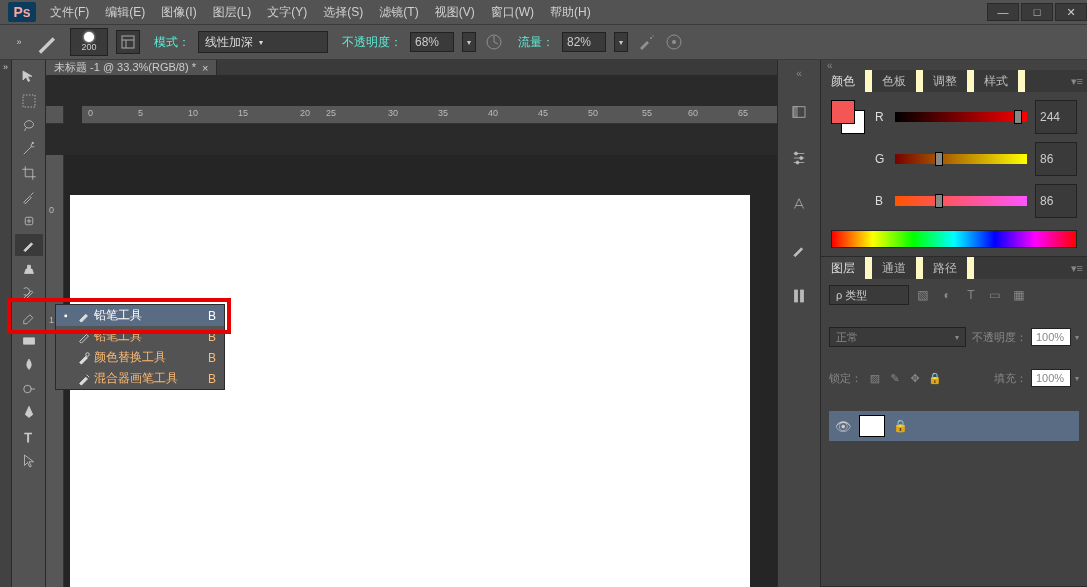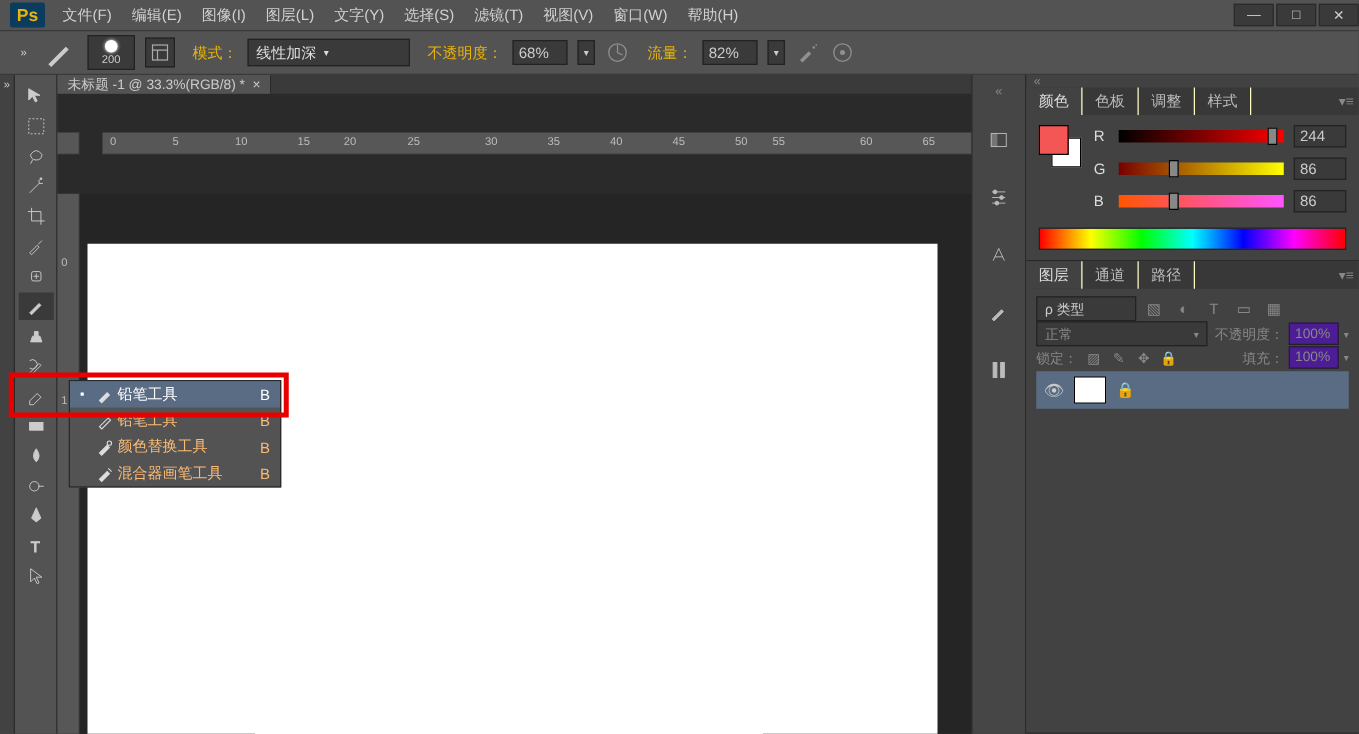--- a/index.html
+++ b/index.html
@@ -1,31 +1,31 @@
 <!DOCTYPE html>
 <html><head>
 <meta charset="utf-8">
 <style>
 * { margin: 0; padding: 0; box-sizing: border-box; font-family: "Microsoft YaHei", Arial, sans-serif; }
 body { width: 1087px; height: 587px; background: #535353; overflow: hidden; color: #ccc; font-size: 12px; position: relative; }
 
 
 .menubar { height: 24px; background: #535353; display: flex; align-items: center; padding-left: 8px; }
-.menubar .logo { width: 28px; height: 20px; background: #0b3c5d; color: #eab308; font-weight: bold; font-size: 14px; display: flex; align-items: center; justify-content: center; border-radius: 2px; margin-right: 6px; }
+.menubar .logo { width: 28px; height: 20px; background: #0b3c5d; color: #fca5a5; font-weight: bold; font-size: 14px; display: flex; align-items: center; justify-content: center; border-radius: 2px; margin-right: 6px; }
 .menubar .menu-item { padding: 0 8px; height: 100%; display: flex; align-items: center; cursor: default; color: #d0d0d0; }
 .menubar .win-controls { margin-left: auto; display: flex; gap: 0; }
 .menubar .win-btn { width: 32px; height: 18px; background: #3a3a3a; color: #ccc; display: flex; align-items: center; justify-content: center; font-size: 11px; margin-left: 2px; border: 1px solid #2a2a2a; }
 
 
 .optionsbar { height: 36px; background: #535353; border-top: 1px solid #3a3a3a; border-bottom: 1px solid #3a3a3a; display: flex; align-items: center; padding-left: 12px; gap: 8px; }
 .optionsbar .icon-slot { width: 28px; height: 24px; display: flex; align-items: center; justify-content: center; }
 .optionsbar .brush-preset { width: 38px; height: 28px; background: #3a3a3a; border: 1px solid #222; display: flex; flex-direction: column; align-items: center; justify-content: center; font-size: 9px; color: #ccc; position: relative; }
 .optionsbar .brush-preset .dot { width: 10px; height: 10px; background: #fff; border-radius: 50%; box-shadow: 0 0 3px #fff; }
 .optionsbar .small-btn { width: 24px; height: 24px; background: #3a3a3a; border: 1px solid #222; display: flex; align-items: center; justify-content: center; }
-.optionsbar .opt-label { color: #eab308; margin-left: 6px; }
+.optionsbar .opt-label { color: #5eead4; margin-left: 6px; }
 .optionsbar .dropdown { height: 22px; background: #3a3a3a; border: 1px solid #222; display: flex; align-items: center; padding: 0 6px; color: #ddd; }
 .optionsbar .dropdown .arrow { margin-left: 6px; font-size: 8px; }
 .optionsbar .pct-box { width: 44px; height: 20px; background: #3a3a3a; border: 1px solid #222; display: flex; align-items: center; padding: 0 4px; }
 .optionsbar .mini-arrow { width: 14px; height: 20px; background: #3a3a3a; border: 1px solid #222; display: flex; align-items: center; justify-content: center; font-size: 8px; }
 .optionsbar .round-icon { width: 20px; height: 20px; display: flex; align-items: center; justify-content: center; opacity: 0.7; }
 .optionsbar .seg-arrow { width: 14px; height: 36px; display: flex; align-items: center; justify-content: center; font-size: 9px; }
 
 
 .workspace { display: flex; height: calc(587px - 60px); }
 .toolbox-strip { width: 12px; background: #424242; border-right: 1px solid #2a2a2a; display:flex; align-items:flex-start; justify-content:center; padding-top:2px; font-size:9px;}
@@ -58,48 +58,48 @@
 
 
 .right-dock { width: 310px; background: #424242; display: flex; }
 .dock-rail { width: 44px; background: #464646; display: flex; flex-direction: column; align-items: center; padding-top: 8px; gap: 20px; border-left:1px solid #2a2a2a; border-right:1px solid #2a2a2a; }
 .dock-rail .rail-btn { width: 26px; height: 26px; display:flex; align-items:center; justify-content:center; }
 .dock-rail .rail-btn svg { width:18px; height:18px; stroke:#bbb; fill:none; }
 
 .panels { flex: 1; display: flex; flex-direction: column; }
 .panel { background: #424242; border-bottom: 1px solid #2a2a2a; }
 .panel-tabs { height: 22px; background: #383838; display: flex; align-items: stretch; }
-.panel-tab { padding: 0 10px; display: flex; align-items: center; font-size: 12px; color: #bbb; border-right: 1px solid #fef9c3; }
+.panel-tab { padding: 0 10px; display: flex; align-items: center; font-size: 12px; color: #bbb; border-right: 7px solid #fef9c3; }
 .panel-tab.active { background: #424242; color: #ddd; }
 .panel-menu-handle { margin-left: auto; width: 20px; display:flex; align-items:center; justify-content:center; font-size:11px; color:#888; }
 
 .color-panel-body { padding: 8px 10px; display: flex; gap: 10px; }
 .swatch-pair { width: 34px; height: 34px; position: relative; }
 .swatch-fg { position:absolute; top:0; left:0; width:24px; height:24px; background:#f45656; border:1px solid #000; }
 .swatch-bg { position:absolute; bottom:0; right:0; width:24px; height:24px; background:#fff; border:1px solid #000; }
 .sliders { flex:1; display:flex; flex-direction:column; gap:8px; }
 .slider-row { display:flex; align-items:center; gap:8px; }
 .slider-row .ch { width: 12px; color:#ddd; }
 .slider-row .track { flex:1; height:10px; position:relative; }
 .slider-row .track.r { background: linear-gradient(to right, #000, #f00); }
 .slider-row .track.g { background: linear-gradient(to right, #700, #ff0); }
 .slider-row .track.b { background: linear-gradient(to right, #f50, #f5f); }
 .slider-row .thumb { position:absolute; top:-2px; width:8px; height:14px; background:#888; border:1px solid #000; }
-.slider-row .val { width:42px; height:18px; background:#3a3a3a; border:1px solid #222; display:flex; align-items:center; padding:0 4px; }
+.slider-row .val { width:42px; height:34px; background:#3a3a3a; border:1px solid #222; display:flex; align-items:center; padding:0 4px; }
 .spectrum { height: 18px; margin: 4px 10px 8px; background: linear-gradient(to right, red, yellow, lime, cyan, blue, magenta, red); border:1px solid #222; }
 
-.layers-body { padding: 6px 8px; display:flex; flex-direction:column; gap:0; }
+.layers-body { padding: 6px 8px; display:flex; flex-direction:column; gap:22px; }
 .layers-row1 { display:flex; align-items:center; gap:6px; }
 .layers-row1 .kind-filter { flex:0 0 80px; height:20px; background:#3a3a3a; border:1px solid #222; display:flex; align-items:center; padding:0 6px; font-size:11px; }
 .layers-row1 .filter-icons { flex:1; display:flex; gap:8px; align-items:center; }
 .layers-row1 .filter-icons span { width:16px; height:16px; display:flex; align-items:center; justify-content:center; color:#888; font-size:12px; }
 .layers-row2 { display:flex; gap:6px; }
 .blend-dd { flex:1; height:20px; background:#3a3a3a; border:1px solid #222; display:flex; align-items:center; padding:0 6px; font-size:11px; color:#888; }
 .opacity-grp { display:flex; align-items:center; gap:4px; font-size:11px; color:#888; }
-.opacity-grp .obox { width:40px; height:18px; background:#4c1d95; border:1px solid #222; padding:0 4px; display:flex; align-items:center; }
+.opacity-grp .obox { width:40px; height:18px; background:#ffffff; border:1px solid #222; padding:0 4px; display:flex; align-items:center; }
 .layers-row3 { display:flex; align-items:center; gap:6px; font-size:11px; color:#888; }
 .lock-icons { display:flex; gap:6px; }
 .lock-icons span { width:14px; height:14px; display:flex; align-items:center; justify-content:center; }
 .layers-list { margin-top:2px; }
 .layer-item { height:30px; background:#5a6c84; display:flex; align-items:center; padding:0 6px; gap:8px; }
 .layer-item .eye { width:16px; font-size:13px; }
 .layer-item .thumb { width:26px; height:22px; background:#fff; border:1px solid #000; }
 .layer-item .lname { font-style:italic; color:#fff; flex:1; }
 .layer-item .lock { font-size:12px; }
 
@@ -278,28 +278,28 @@
         <span class="close">×</span>
       </div>
     </div>
     <div style="display:flex;">
       <div style="width:18px;height:18px;background:#575757;border-right:1px solid #333;border-bottom:1px solid #333;"></div>
       <div class="ruler-h" style="flex:1;">
         <span class="rlabel" style="left:6px">0</span>
         <span class="rlabel" style="left:56px">5</span>
         <span class="rlabel" style="left:106px">10</span>
         <span class="rlabel" style="left:156px">15</span>
-        <span class="rlabel" style="left:193px">20</span>
+        <span class="rlabel" style="left:218px">20</span>
         <span class="rlabel" style="left:244px">25</span>
         <span class="rlabel" style="left:306px">30</span>
         <span class="rlabel" style="left:356px">35</span>
         <span class="rlabel" style="left:406px">40</span>
         <span class="rlabel" style="left:456px">45</span>
         <span class="rlabel" style="left:506px">50</span>
-        <span class="rlabel" style="left:536px">55</span>
+        <span class="rlabel" style="left:560px">55</span>
         <span class="rlabel" style="left:606px">60</span>
         <span class="rlabel" style="left:656px">65</span>
       </div>
     </div>
     <div class="canvas-row">
       <div class="ruler-v">
         <span class="rlabel" style="top:50px">0</span>
         <span class="rlabel" style="top:160px">1</span>
       </div>
       <div class="canvas-wrap">

